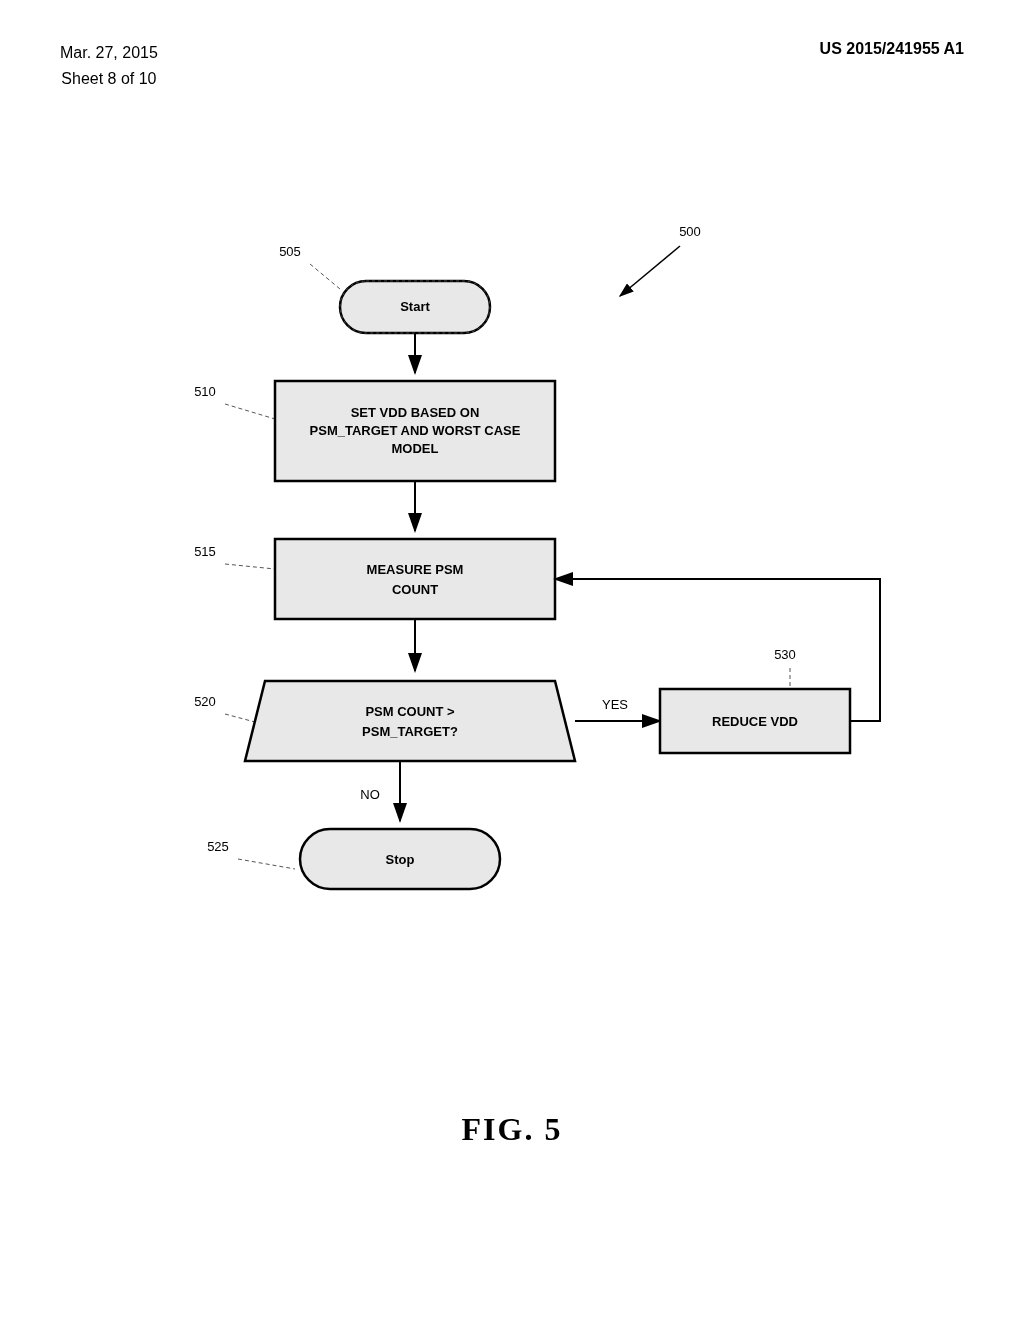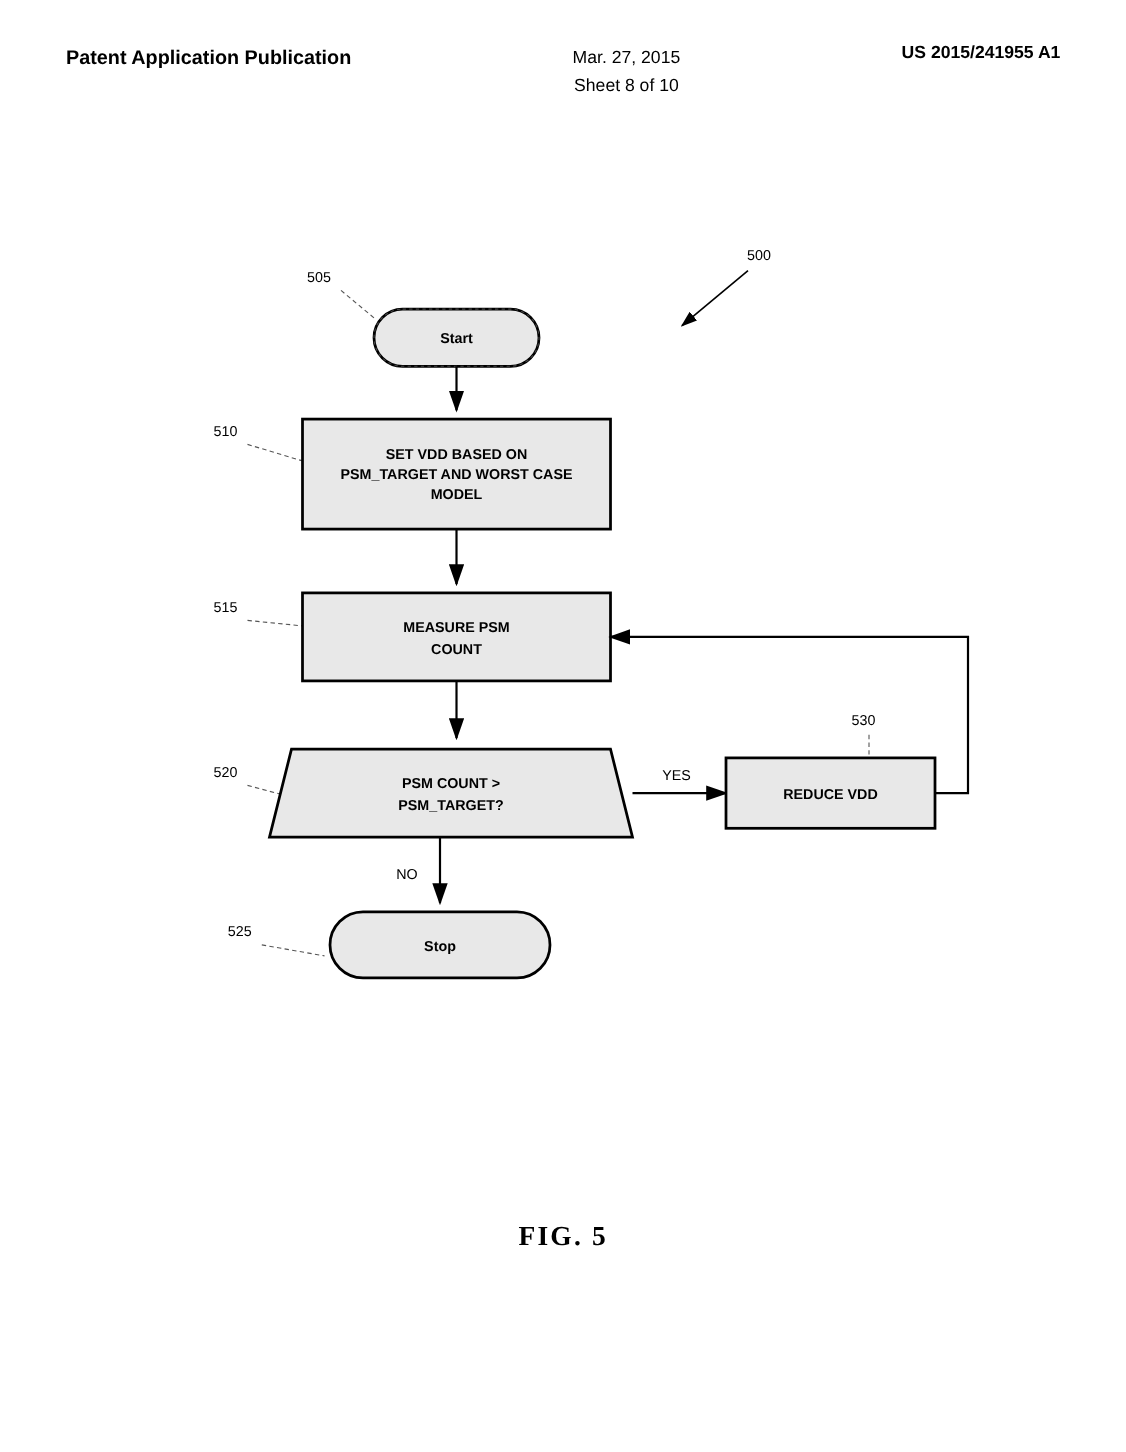--- a/index.html
+++ b/index.html
@@ -48,21 +48,21 @@
     svg.diagram {
       position: absolute;
       top: 0;
       left: 0;
       width: 100%;
       height: 100%;
     }
 
     .fig-label {
       text-align: center;
-      font-size: 25px;
+      font-size: 32px;
       font-weight: bold;
       font-family: 'Times New Roman', serif;
       margin-top: 20px;
       letter-spacing: 2px;
     }
 
     .node-label {
       font-family: Arial, sans-serif;
       font-size: 13px;
       font-weight: bold;
@@ -79,21 +79,20 @@
     .arrow-label {
       font-family: Arial, sans-serif;
       font-size: 13px;
       text-anchor: middle;
     }
   </style>
 </head>
 <body>
 
 <div class="header">
-  <div class="header-left">Patent Application Publication</div>
   <div class="header-center">
     <span>Mar. 27, 2015</span><br>
     <span>Sheet 8 of 10</span>
   </div>
   <div class="header-right">US 2015/241955 A1</div>
 </div>
 
 <div class="diagram-container">
   <svg class="diagram" viewBox="0 0 1024 950" xmlns="http://www.w3.org/2000/svg">
     <defs>

